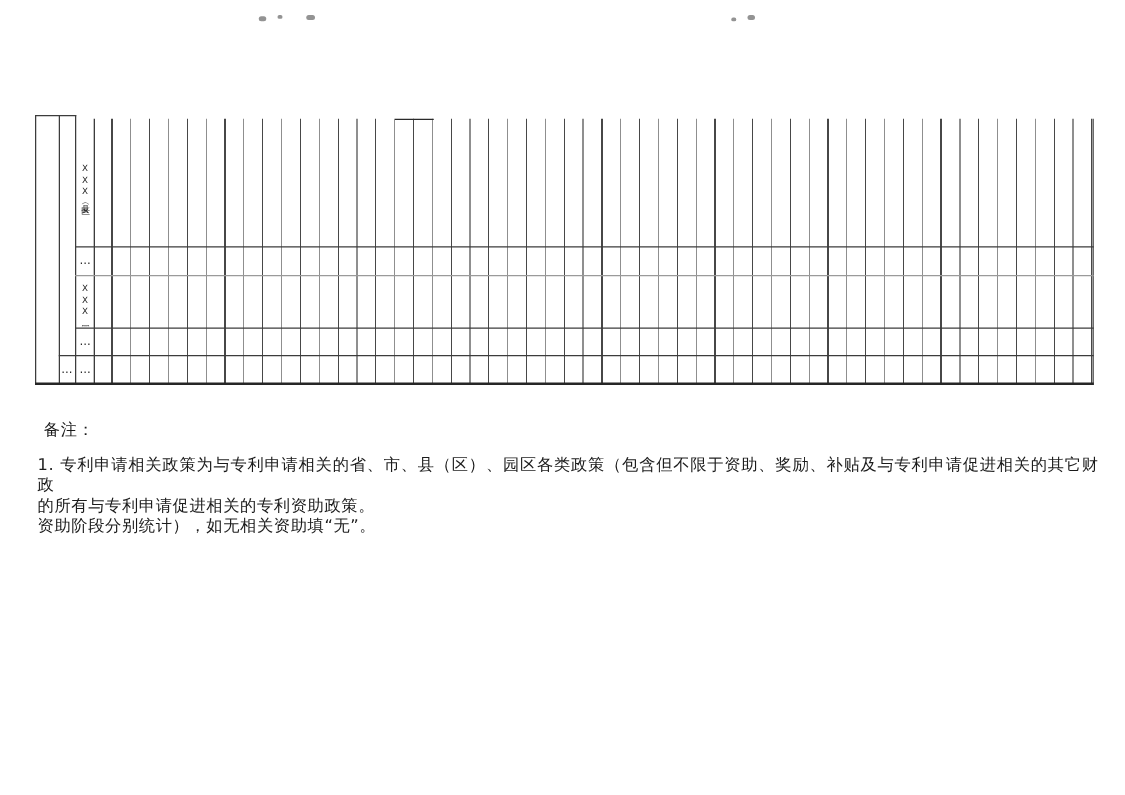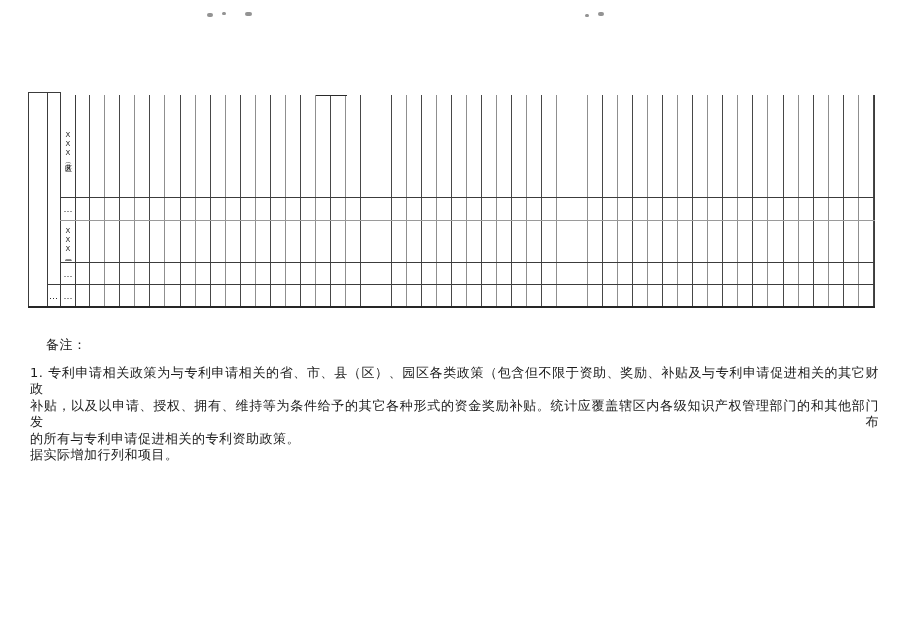--- a/index.html
+++ b/index.html
@@ -31,21 +31,21 @@
   .vtext{
     writing-mode:vertical-rl;text-orientation:upright;
     font-size:7px;line-height:10px;letter-spacing:1px;white-space:nowrap;
   }
   .dots{font-size:9px;letter-spacing:0;line-height:8px;}
   
   .notes{
     position:absolute;left:30px;top:337px;width:849px;
     font-size:13px;line-height:16.5px;letter-spacing:.5px;color:#1b1b1b;
   }
-  .notes-heading{margin:0 0 11px 16px;}
+  .notes-heading{margin:0 0 11px 5px;}
   .note-line{white-space:nowrap;}
   .note-line.full{white-space:normal;text-align:justify;text-align-last:justify;}
 </style>
 </head>
 <body>
 
 <div class="page">
 
   <div class="smudge" style="left:207px;top:13px;width:6px;height:4px;"></div>
   <div class="smudge" style="left:222px;top:12px;width:4px;height:3px;"></div>
@@ -88,18 +88,17 @@
     </div>
 
     <div class="cell" style="left:48px;top:286px;width:11px;height:19px;">
       <span class="dots">…</span>
     </div>
   </div>
 
   <div class="notes">
     <div class="notes-heading">备注：</div>
     <div class="note-line full">1.  专利申请相关政策为与专利申请相关的省、市、县（区）、园区各类政策（包含但不限于资助、奖励、补贴及与专利申请促进相关的其它财政</div>
-    <div class="note-line full">补贴，以及以申请、授权、拥有、维持等为条件给予的其它各种形式的资金奖励补贴。统计应覆盖辖区内各级知识产权管理部门的和其他部门发布</div>
     <div class="note-line">的所有与专利申请促进相关的专利资助政策。</div>
-    <div class="note-line">据实际增加行列和项目。</div>
+    <div class="note-line">资助阶段分别统计），如无相关资助填“无”。</div>
   </div>
 
 </div>
 
 </body></html>

